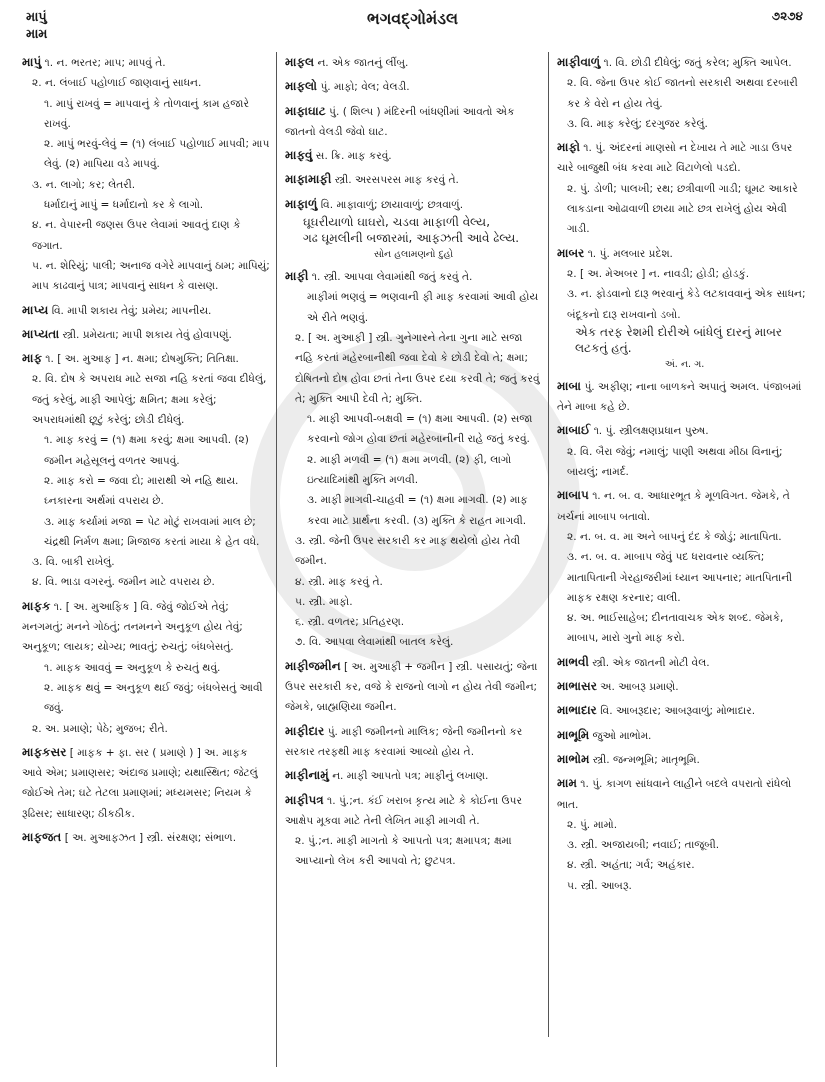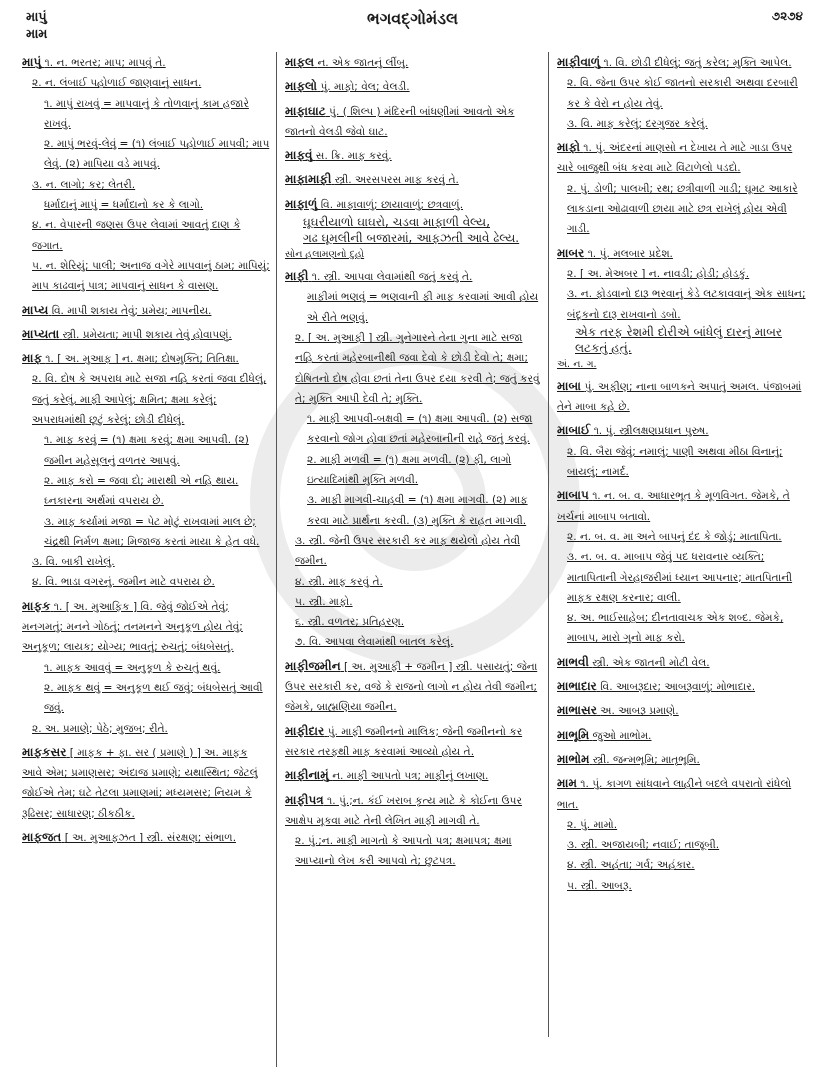--- a/index.html
+++ b/index.html
@@ -27,27 +27,27 @@
   .columns {
     position: absolute; top: 52px; left: 22px; width: 790px; height: 1015px;
     display: flex;
   }
   .col {
     box-sizing: border-box; font-size: 10.6px; line-height: 20.3px; overflow: hidden;
   }
   .col1 { width: 255px; padding-right: 6px; border-right: 1.5px solid #555; }
   .col2 { width: 272px; padding: 0 6px 0 8px; border-right: 1.5px solid #555; height: 985px; }
   .col3 { width: 263px; padding-left: 8px; height: 970px; }
-  .entry { margin-bottom: 4px; text-decoration: underline; }
+  .entry { margin-bottom: 4px; }
   .hw { font-weight: bold; font-size: 12px; }
   .sense { display: block; }
   .ind1 { padding-left: 10px; }
   .ind2 { padding-left: 22px; }
   .quote { display: block; padding-left: 18px; font-size: 12px; line-height: 16px; }
-  .quote-src { display: block; text-align: left; font-size: 9.6px; line-height: 16px; }
+  .quote-src { display: block; text-align: center; font-size: 9.6px; line-height: 16px; }
 </style>
 </head>
 <body>
 
 <svg class="watermark" viewBox="0 0 330 480">
   <circle cx="165" cy="240" r="150" fill="none" stroke="#000" stroke-width="30"></circle>
   <circle cx="165" cy="240" r="60" fill="none" stroke="#000" stroke-width="22"></circle>
 </svg>
 
 <div class="header">
@@ -83,19 +83,19 @@
       <div class="entry"><span class="hw">માફીપત્ર</span> <span>૧. પું.;ન. કંઈ ખરાબ કૃત્ય માટે કે કોઈના ઉપર આક્ષેપ મૂકવા માટે તેની લેખિત માફી માગવી તે.</span><span class="sense ind1">૨. પું.;ન. માફી માગતો કે આપતો પત્ર; ક્ષમાપત્ર; ક્ષમા આપ્યાનો લેખ કરી આપવો તે; છુટપત્ર.</span></div>
     </div>
   <div class="col col3">
       <div class="entry"><span class="hw">માફીવાળું</span> <span>૧. વિ. છોડી દીધેલું; જતું કરેલ; મુક્તિ આપેલ.</span><span class="sense ind1">૨. વિ. જેના ઉપર કોઈ જાતનો સરકારી અથવા દરબારી કર કે વેરો ન હોય તેવું.</span><span class="sense ind1">૩. વિ. માફ કરેલું; દરગુજર કરેલું.</span></div>
       <div class="entry"><span class="hw">માફો</span> <span>૧. પું. અંદરનાં માણસો ન દેખાય તે માટે ગાડા ઉપર ચારે બાજુથી બંધ કરવા માટે વિંટાળેલો પડદો.</span><span class="sense ind1">૨. પું. ડોળી; પાલખી; રથ; છત્રીવાળી ગાડી; ઘૂમટ આકારે લાકડાના ઓઢાવાળી છાયા માટે છત્ર રાખેલું હોય એવી ગાડી.</span></div>
       <div class="entry"><span class="hw">માબર</span> <span>૧. પું. મલબાર પ્રદેશ.</span><span class="sense ind1">૨. [ અ. મેઅબર ] ન. નાવડી; હોડી; હોડકું.</span><span class="sense ind1">૩. ન. ફોડવાનો દારૂ ભરવાનું કેડે લટકાવવાનું એક સાધન; બંદૂકનો દારૂ રાખવાનો ડબો.</span><span class="quote">એક તરફ રેશમી દોરીએ બાંધેલું દારનું માબર</span><span class="quote">લટકતું હતું.</span><span class="quote-src">અં. ન. ગ.</span></div>
       <div class="entry"><span class="hw">માબા</span> <span>પું. અફીણ; નાના બાળકને અપાતું અમલ. પંજાબમાં તેને માબા કહે છે.</span></div>
       <div class="entry"><span class="hw">માબાઈ</span> <span>૧. પું. સ્ત્રીલક્ષણપ્રધાન પુરુષ.</span><span class="sense ind1">૨. વિ. બૈરા જેવું; નમાલું; પાણી અથવા મીઠા વિનાનું; બાયલું; નામર્દ.</span></div>
       <div class="entry"><span class="hw">માબાપ</span> <span>૧. ન. બ. વ. આધારભૂત કે મૂળવિગત. જેમકે, તે ખર્ચનાં માબાપ બતાવો.</span><span class="sense ind1">૨. ન. બ. વ. મા અને બાપનું દંદ કે જોડું; માતાપિતા.</span><span class="sense ind1">૩. ન. બ. વ. માબાપ જેવું પદ ધરાવનાર વ્યક્તિ; માતાપિતાની ગેરહાજરીમાં ધ્યાન આપનાર; માતપિતાની માફક રક્ષણ કરનાર; વાલી.</span><span class="sense ind1">૪. અ. ભાઈસાહેબ; દીનતાવાચક એક શબ્દ. જેમકે, માબાપ, મારો ગુનો માફ કરો.</span></div>
       <div class="entry"><span class="hw">માભવી</span> <span>સ્ત્રી. એક જાતની મોટી વેલ.</span></div>
+      <div class="entry"><span class="hw">માભાસર</span> <span>અ. આબરૂ પ્રમાણે.</span></div>
       <div class="entry"><span class="hw">માભાદાર</span> <span>વિ. આબરૂદાર; આબરૂવાળું; મોભાદાર.</span></div>
-      <div class="entry"><span class="hw">માભાસર</span> <span>અ. આબરૂ પ્રમાણે.</span></div>
       <div class="entry"><span class="hw">માભૂમિ</span> <span>જુઓ માભોમ.</span></div>
       <div class="entry"><span class="hw">માભોમ</span> <span>સ્ત્રી. જન્મભૂમિ; માતૃભૂમિ.</span></div>
       <div class="entry"><span class="hw">મામ</span> <span>૧. પું. કાગળ સાંધવાને લાહીને બદલે વપરાતો રાંધેલો ભાત.</span><span class="sense ind1">૨. પું. મામો.</span><span class="sense ind1">૩. સ્ત્રી. અજાયબી; નવાઈ; તાજૂબી.</span><span class="sense ind1">૪. સ્ત્રી. અહંતા; ગર્વ; અહંકાર.</span><span class="sense ind1">૫. સ્ત્રી. આબરૂ.</span></div>
     </div>
 </div>
 
 </body></html>

